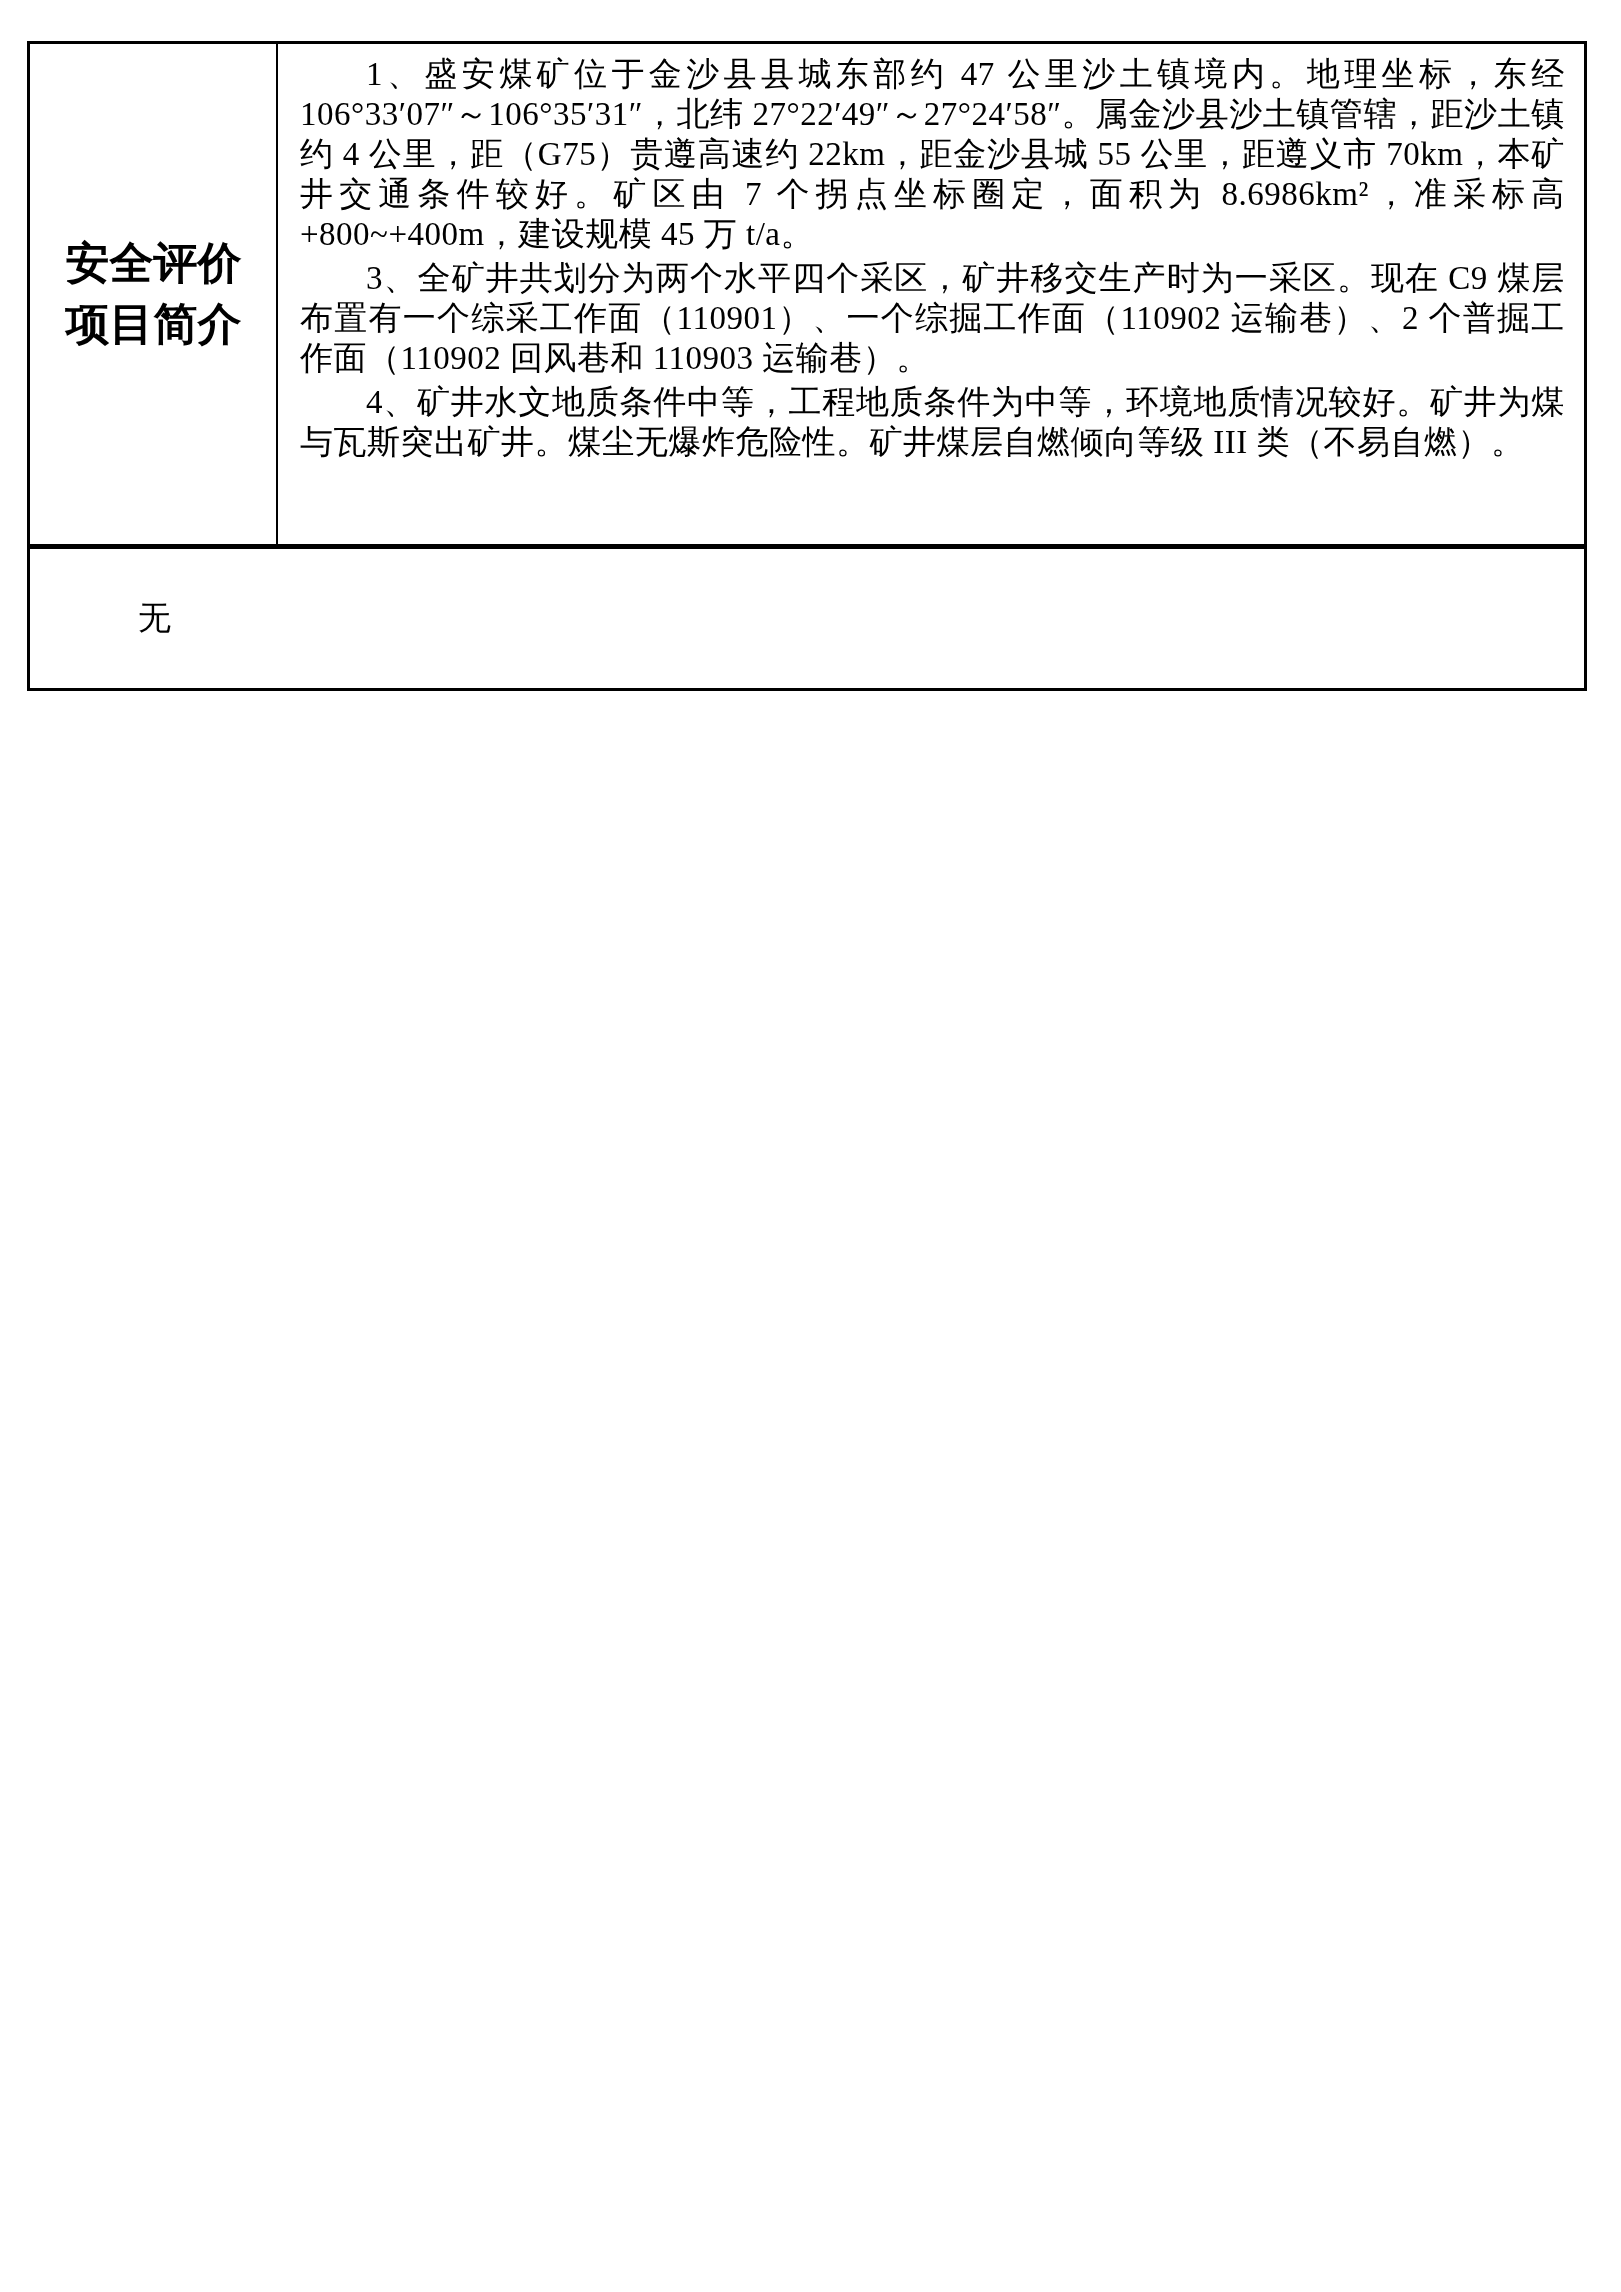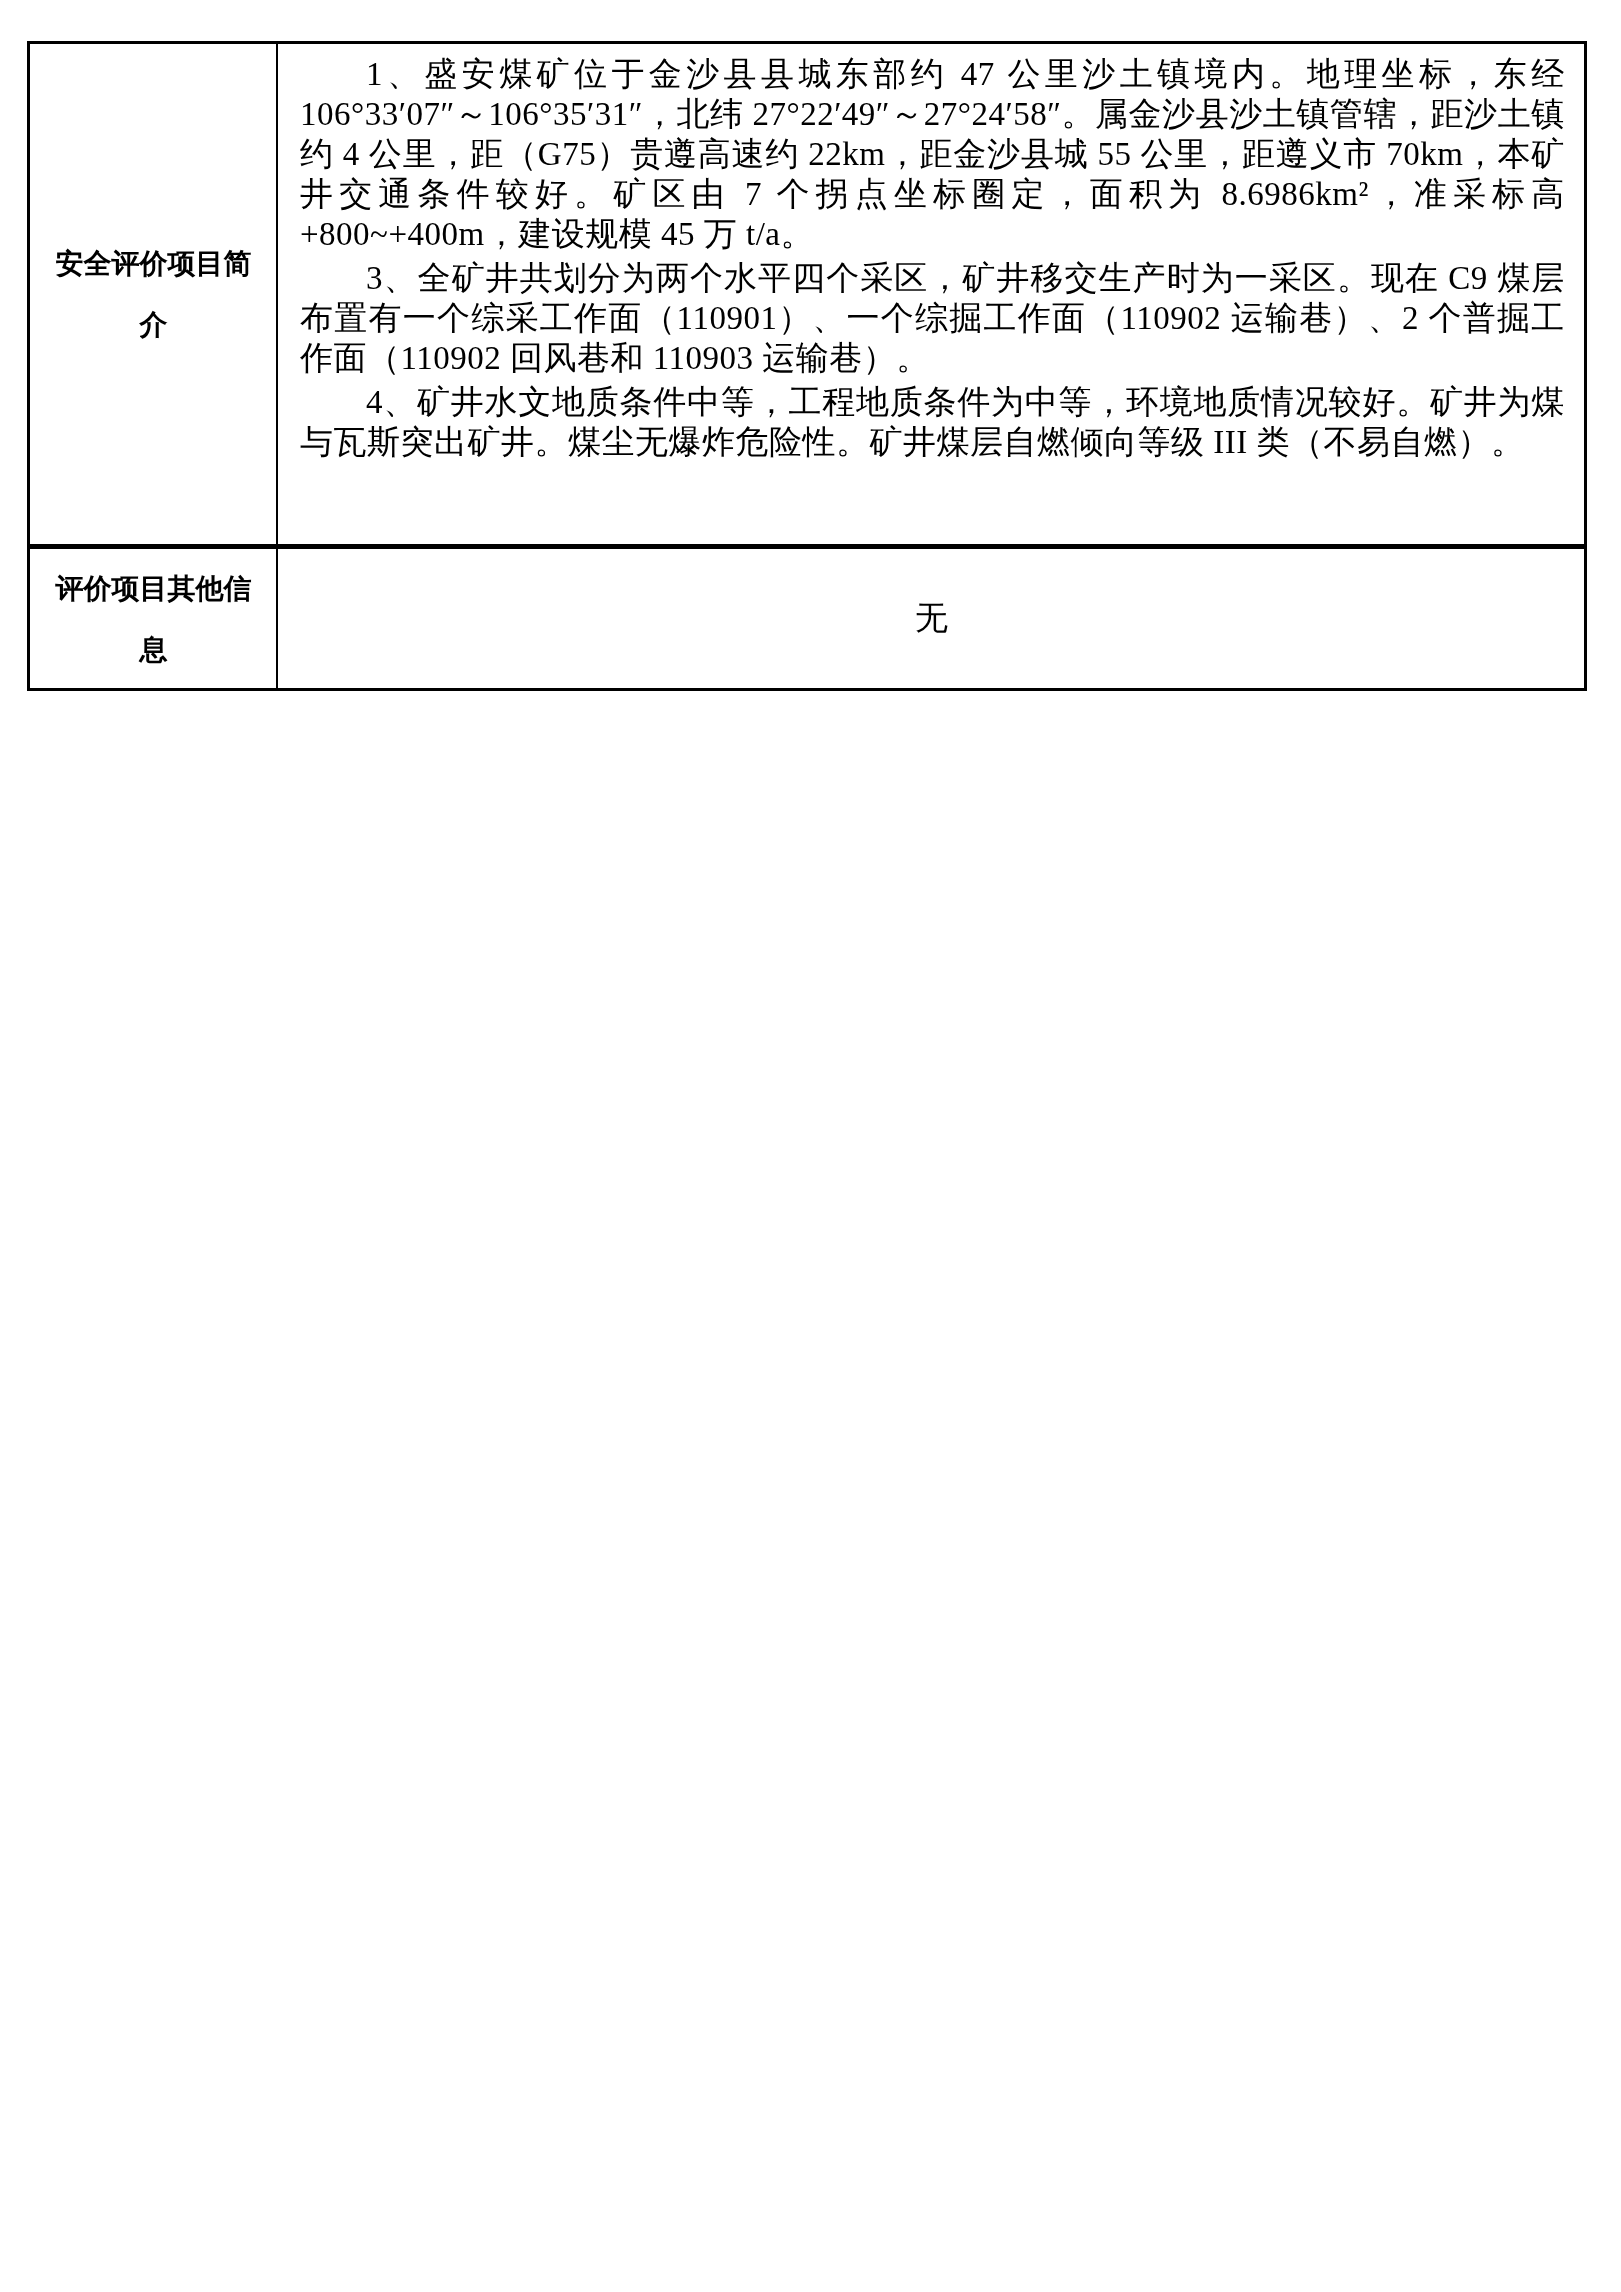--- a/index.html
+++ b/index.html
@@ -29,21 +29,21 @@
   .cell {
     box-sizing: border-box;
     overflow: hidden;
   }
   .header-cell {
     border-right: 2.9px solid #000000;
     display: flex;
     align-items: center;
     justify-content: center;
     text-align: center;
-    font-size: 28px;
+    font-size: 44px;
     font-weight: bold;
     line-height: 61px;
     padding: 0 20px;
   }
   .row-divider {
     border-bottom: 5.9px solid #000000;
   }
   .content-cell {
     padding: 5.9px 15.7px 3.9px 17.6px;
     font-size: 33px;
@@ -68,18 +68,17 @@
 <div class="doc-table">
 
   <div class="cell header-cell row-divider">安全评价项目简介</div>
 
   <div class="cell content-cell row-divider">
     <p>1、盛安煤矿位于金沙县县城东部约 47 公里沙土镇境内。地理坐标，东经 106°33′07″～106°35′31″，北纬 27°22′49″～27°24′58″。属金沙县沙土镇管辖，距沙土镇约 4 公里，距（G75）贵遵高速约 22km，距金沙县城 55 公里，距遵义市 70km，本矿井交通条件较好。矿区由 7 个拐点坐标圈定，面积为 8.6986km²，准采标高+800~+400m，建设规模 45 万 t/a。</p>
     <p>3、全矿井共划分为两个水平四个采区，矿井移交生产时为一采区。现在 C9 煤层布置有一个综采工作面（110901）、一个综掘工作面（110902 运输巷）、2 个普掘工作面（110902 回风巷和 110903 运输巷）。</p>
     <p>4、矿井水文地质条件中等，工程地质条件为中等，环境地质情况较好。矿井为煤与瓦斯突出矿井。煤尘无爆炸危险性。矿井煤层自燃倾向等级 III 类（不易自燃）。</p>
   </div>
 
-  <div class="cell header-cell">评价项目其他信息</div>
 
   <div class="cell other-info-cell">无</div>
 
 </div>
 
 
 </body></html>

